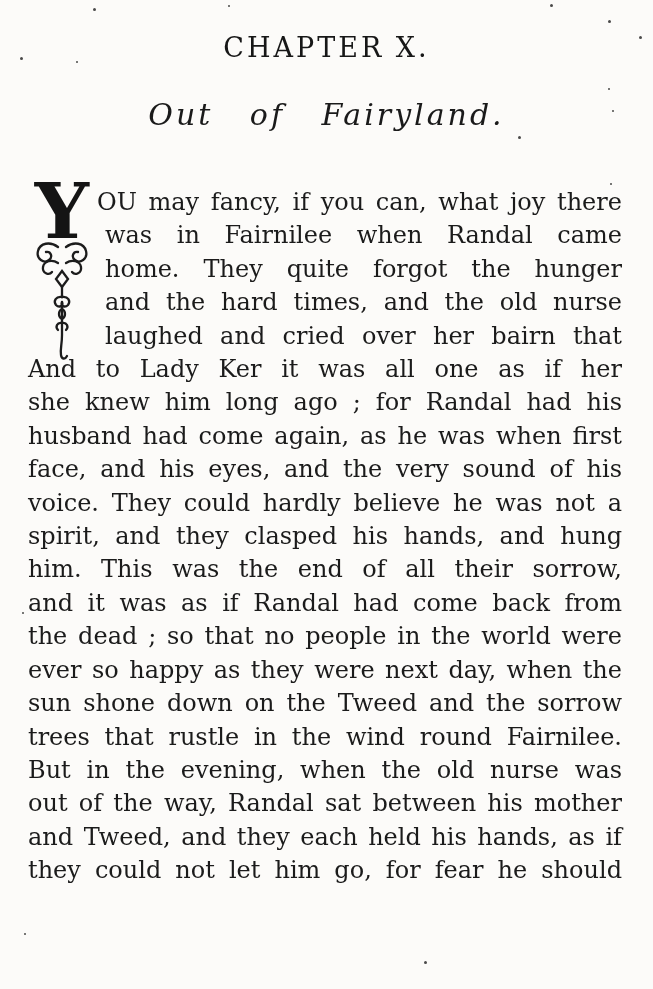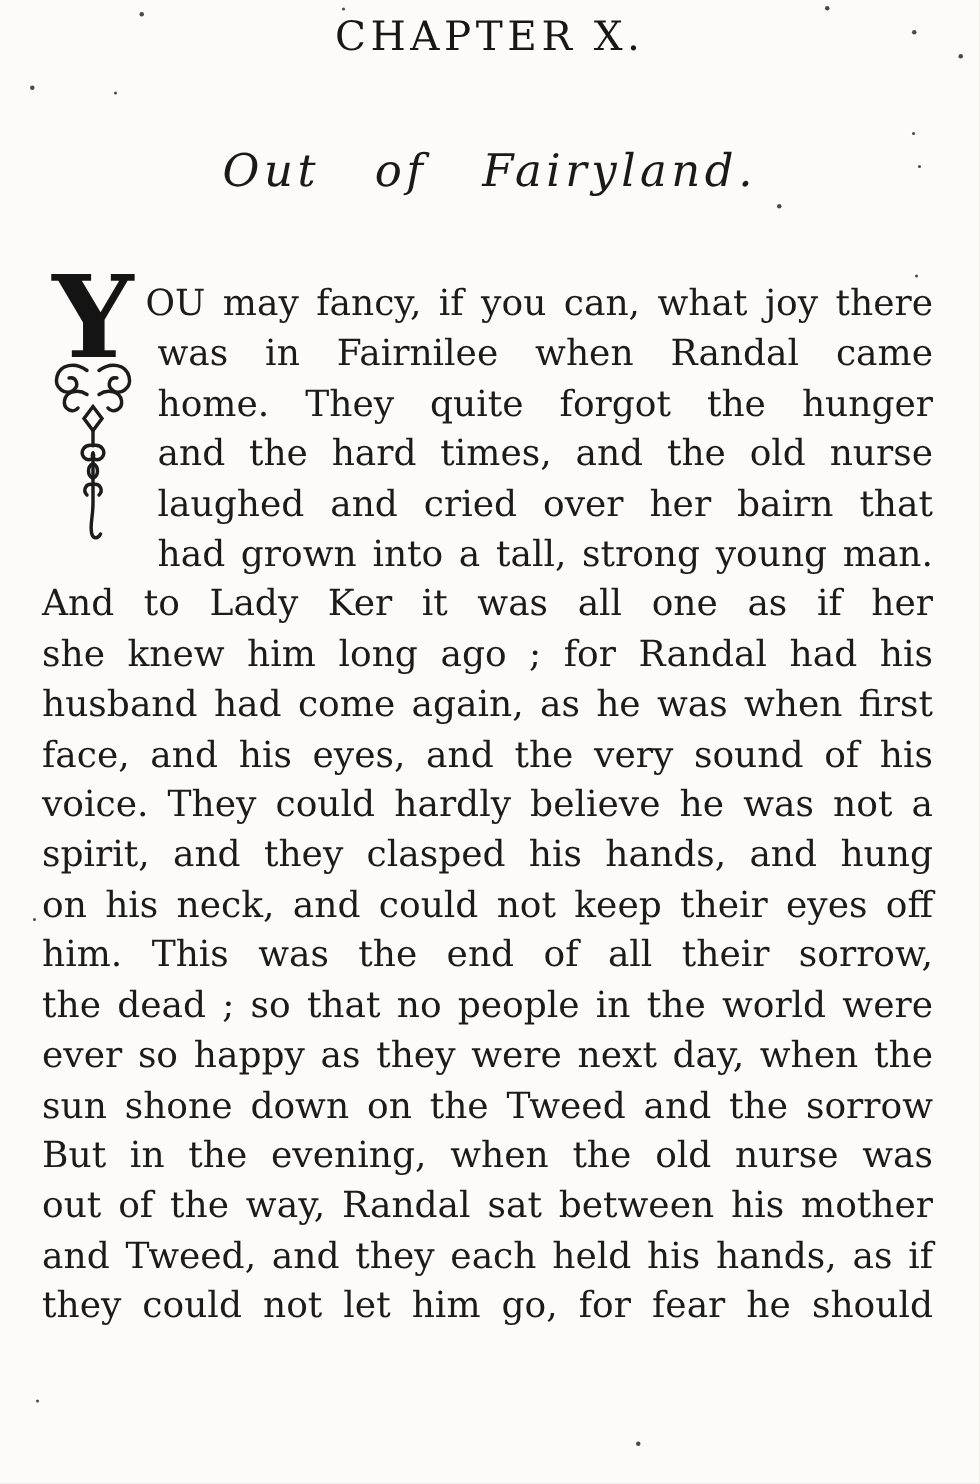--- a/index.html
+++ b/index.html
@@ -5,21 +5,21 @@
   html,body{margin:0;padding:0;background:#e8e6e2;}
   .page{
     position:relative;
     width:653px;height:989px;
     background:#fcfbf9;
     font-family:"DejaVu Serif","Liberation Serif",serif;
     color:#1b1b1b;
     overflow:hidden;
   }
   .chapter-title{
-    position:absolute;top:9px;left:0;width:100%;
+    position:absolute;top:32px;left:0;width:100%;
     text-align:center;
     font-size:27px;letter-spacing:3px;
     color:#171717;
   }
   .chapter-subtitle{
     position:absolute;top:97px;left:0;width:100%;
     text-align:center;
     font-style:italic;
     font-size:30px;letter-spacing:3px;word-spacing:24px;
     color:#1a1a1a;
@@ -77,33 +77,33 @@
           <path d="M32 68 L32 96 C32 106 30 110 31 116 C31.5 120 35 121 37 117"></path>
         </g>
       </svg>
     </div>
 
     <div class="line indent first">OU may fancy, if you can, what joy there</div>
     <div class="line indent">was in Fairnilee when Randal came</div>
     <div class="line indent">home.  They quite forgot the hunger</div>
     <div class="line indent">and the hard times, and the old nurse</div>
     <div class="line indent">laughed and cried over her bairn that</div>
-    <div class="line indent">had grown into a tall, strong young man.</div>
 
     <div class="line">And to Lady Ker it was all one as if her</div>
     <div class="line">she knew him long ago ; for Randal had his</div>
     <div class="line">husband had come again, as he was when first</div>
     <div class="line">face, and his eyes, and the very sound of his</div>
     <div class="line">voice.  They could hardly believe he was not a</div>
     <div class="line">spirit, and they clasped his hands, and hung</div>
-    <div class="line">on his neck, and could not keep their eyes off</div>
     <div class="line">him.  This was the end of all their sorrow,</div>
+    <div class="line">and it was as if Randal had come back from</div>
     <div class="line">the dead ; so that no people in the world were</div>
     <div class="line">ever so happy as they were next day, when the</div>
     <div class="line">sun shone down on the Tweed and the sorrow</div>
+    <div class="line">trees that rustle in the wind round Fairnilee.</div>
     <div class="line">But in the evening, when the old nurse was</div>
     <div class="line">out of the way, Randal sat between his mother</div>
     <div class="line">and Tweed, and they each held his hands, as if</div>
     <div class="line">they could not let him go, for fear he should</div>
   </div>
 
   <div class="speck" style="left:93px;top:8px;width:3px;height:3px;"></div>
   <div class="speck" style="left:228px;top:5px;width:2px;height:2px;"></div>
   <div class="speck" style="left:550px;top:4px;width:3px;height:3px;"></div>
   <div class="speck" style="left:608px;top:20px;width:3px;height:3px;"></div>

